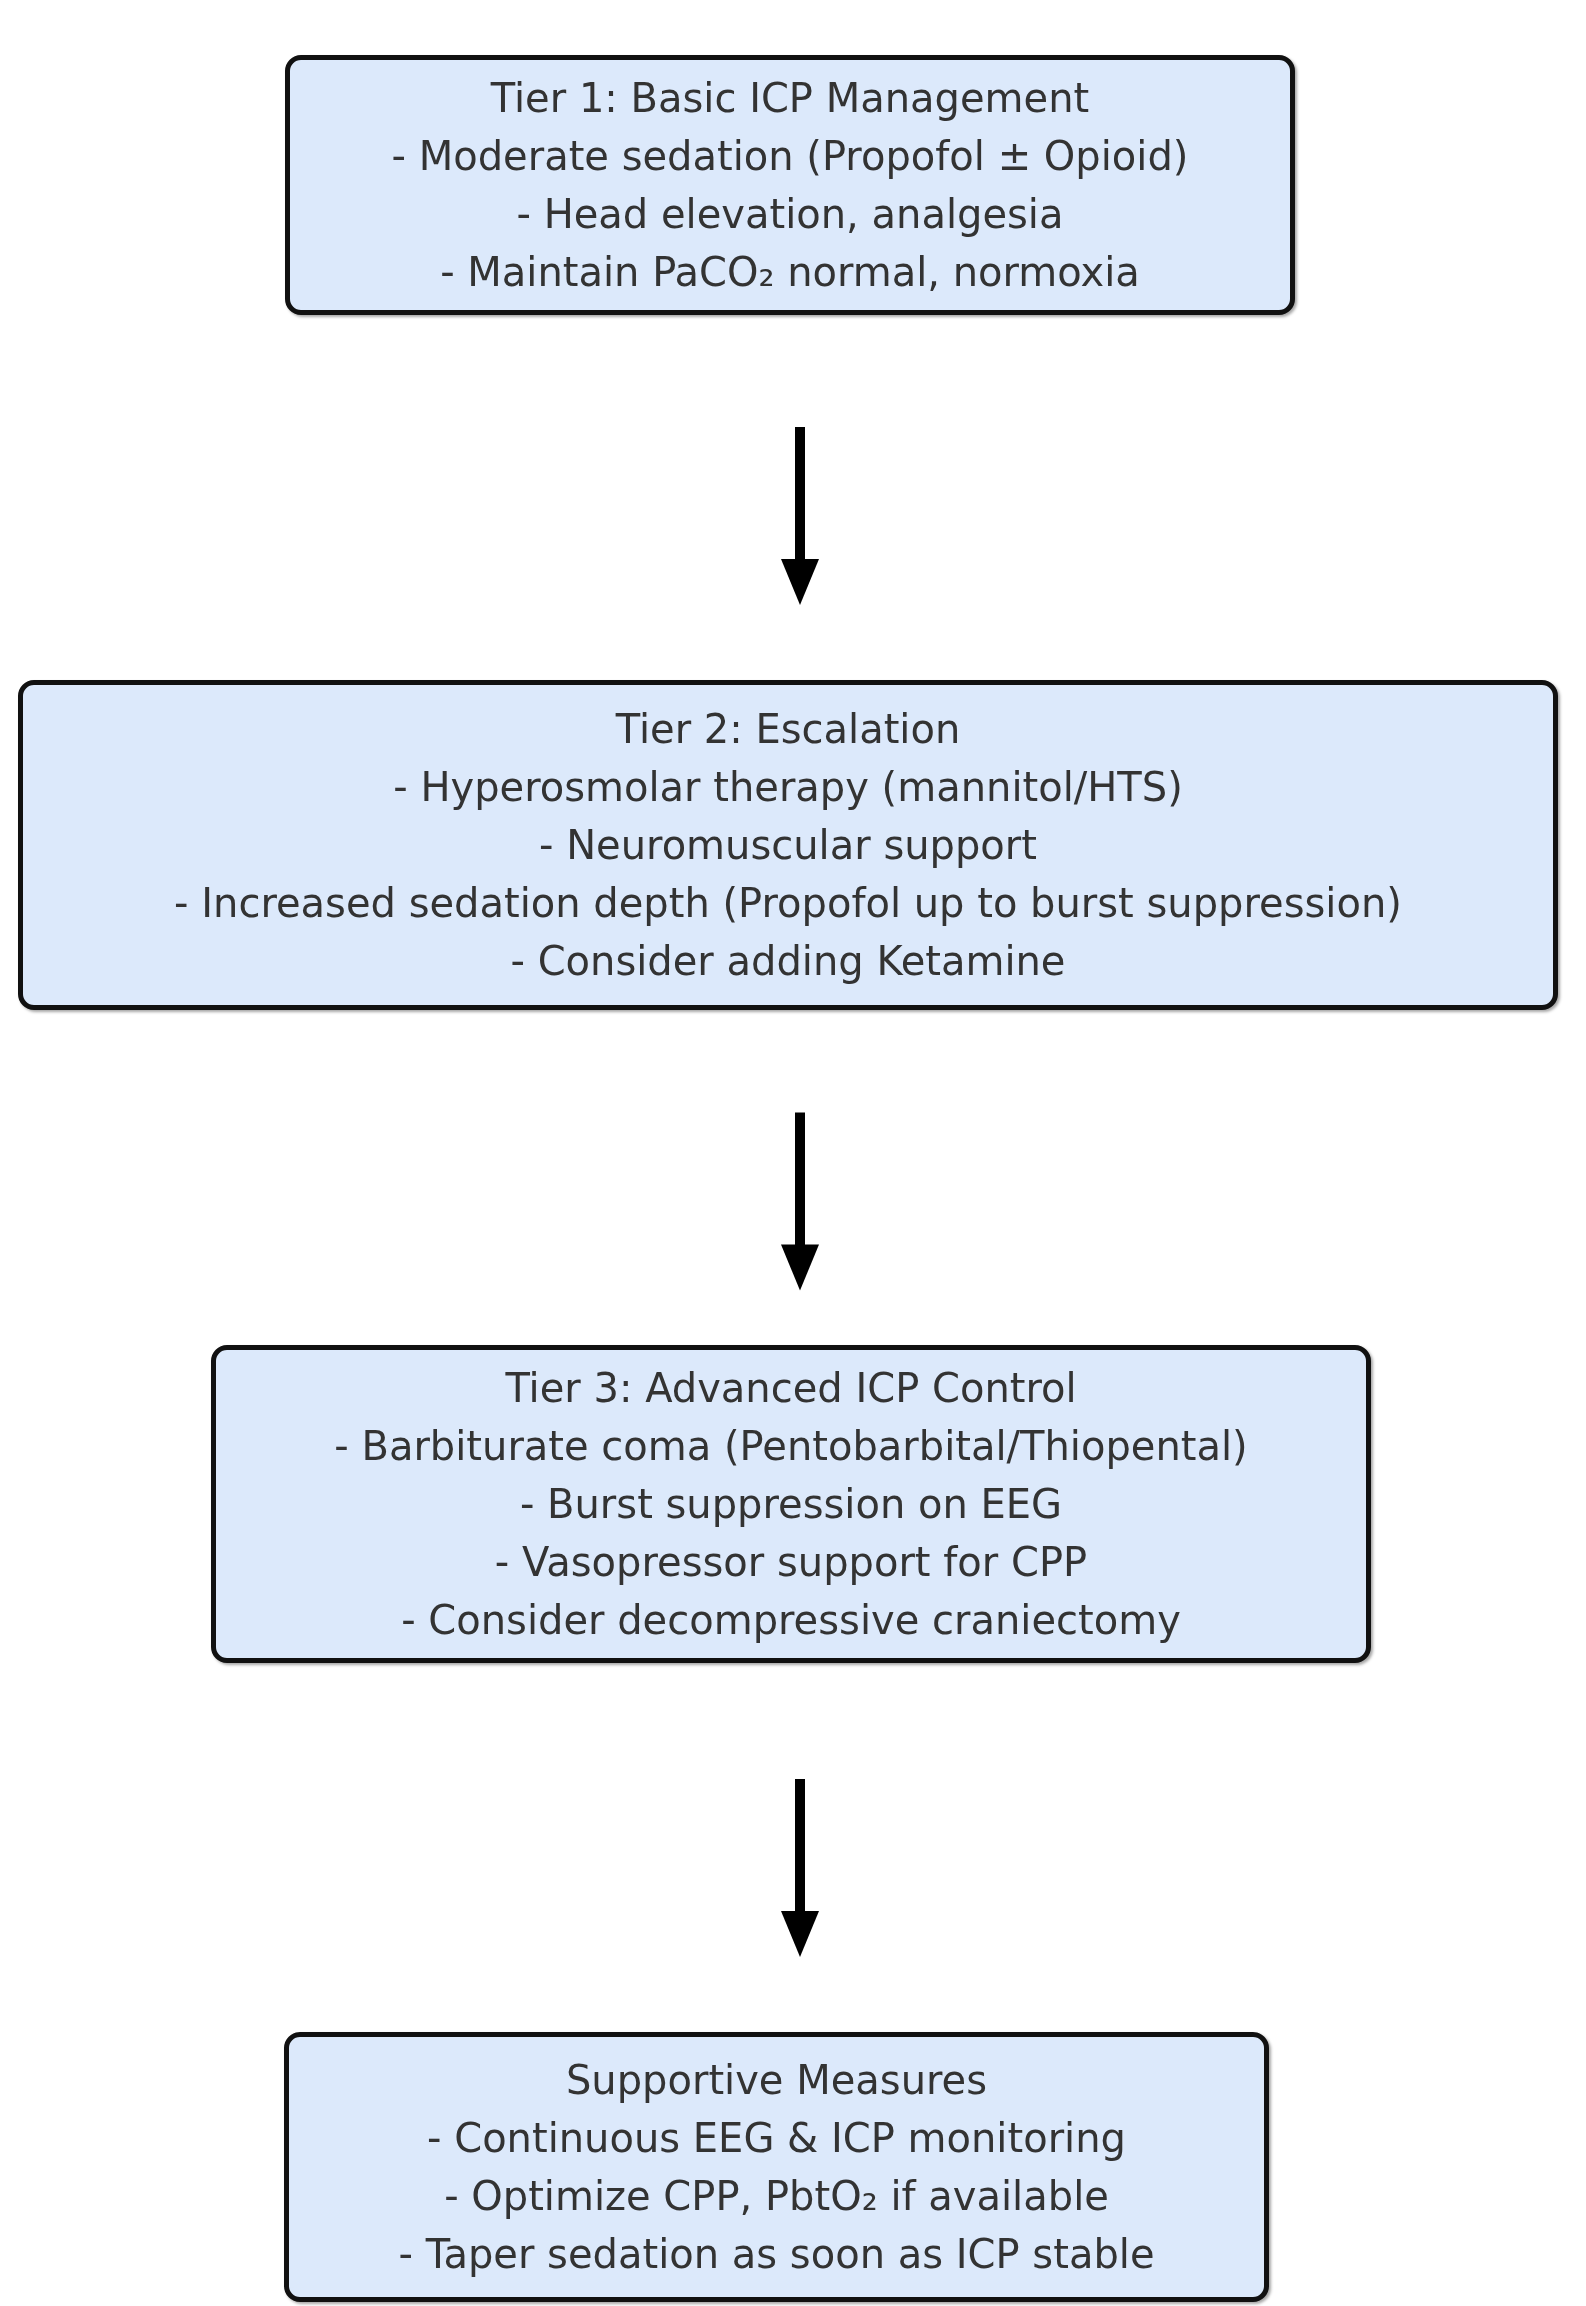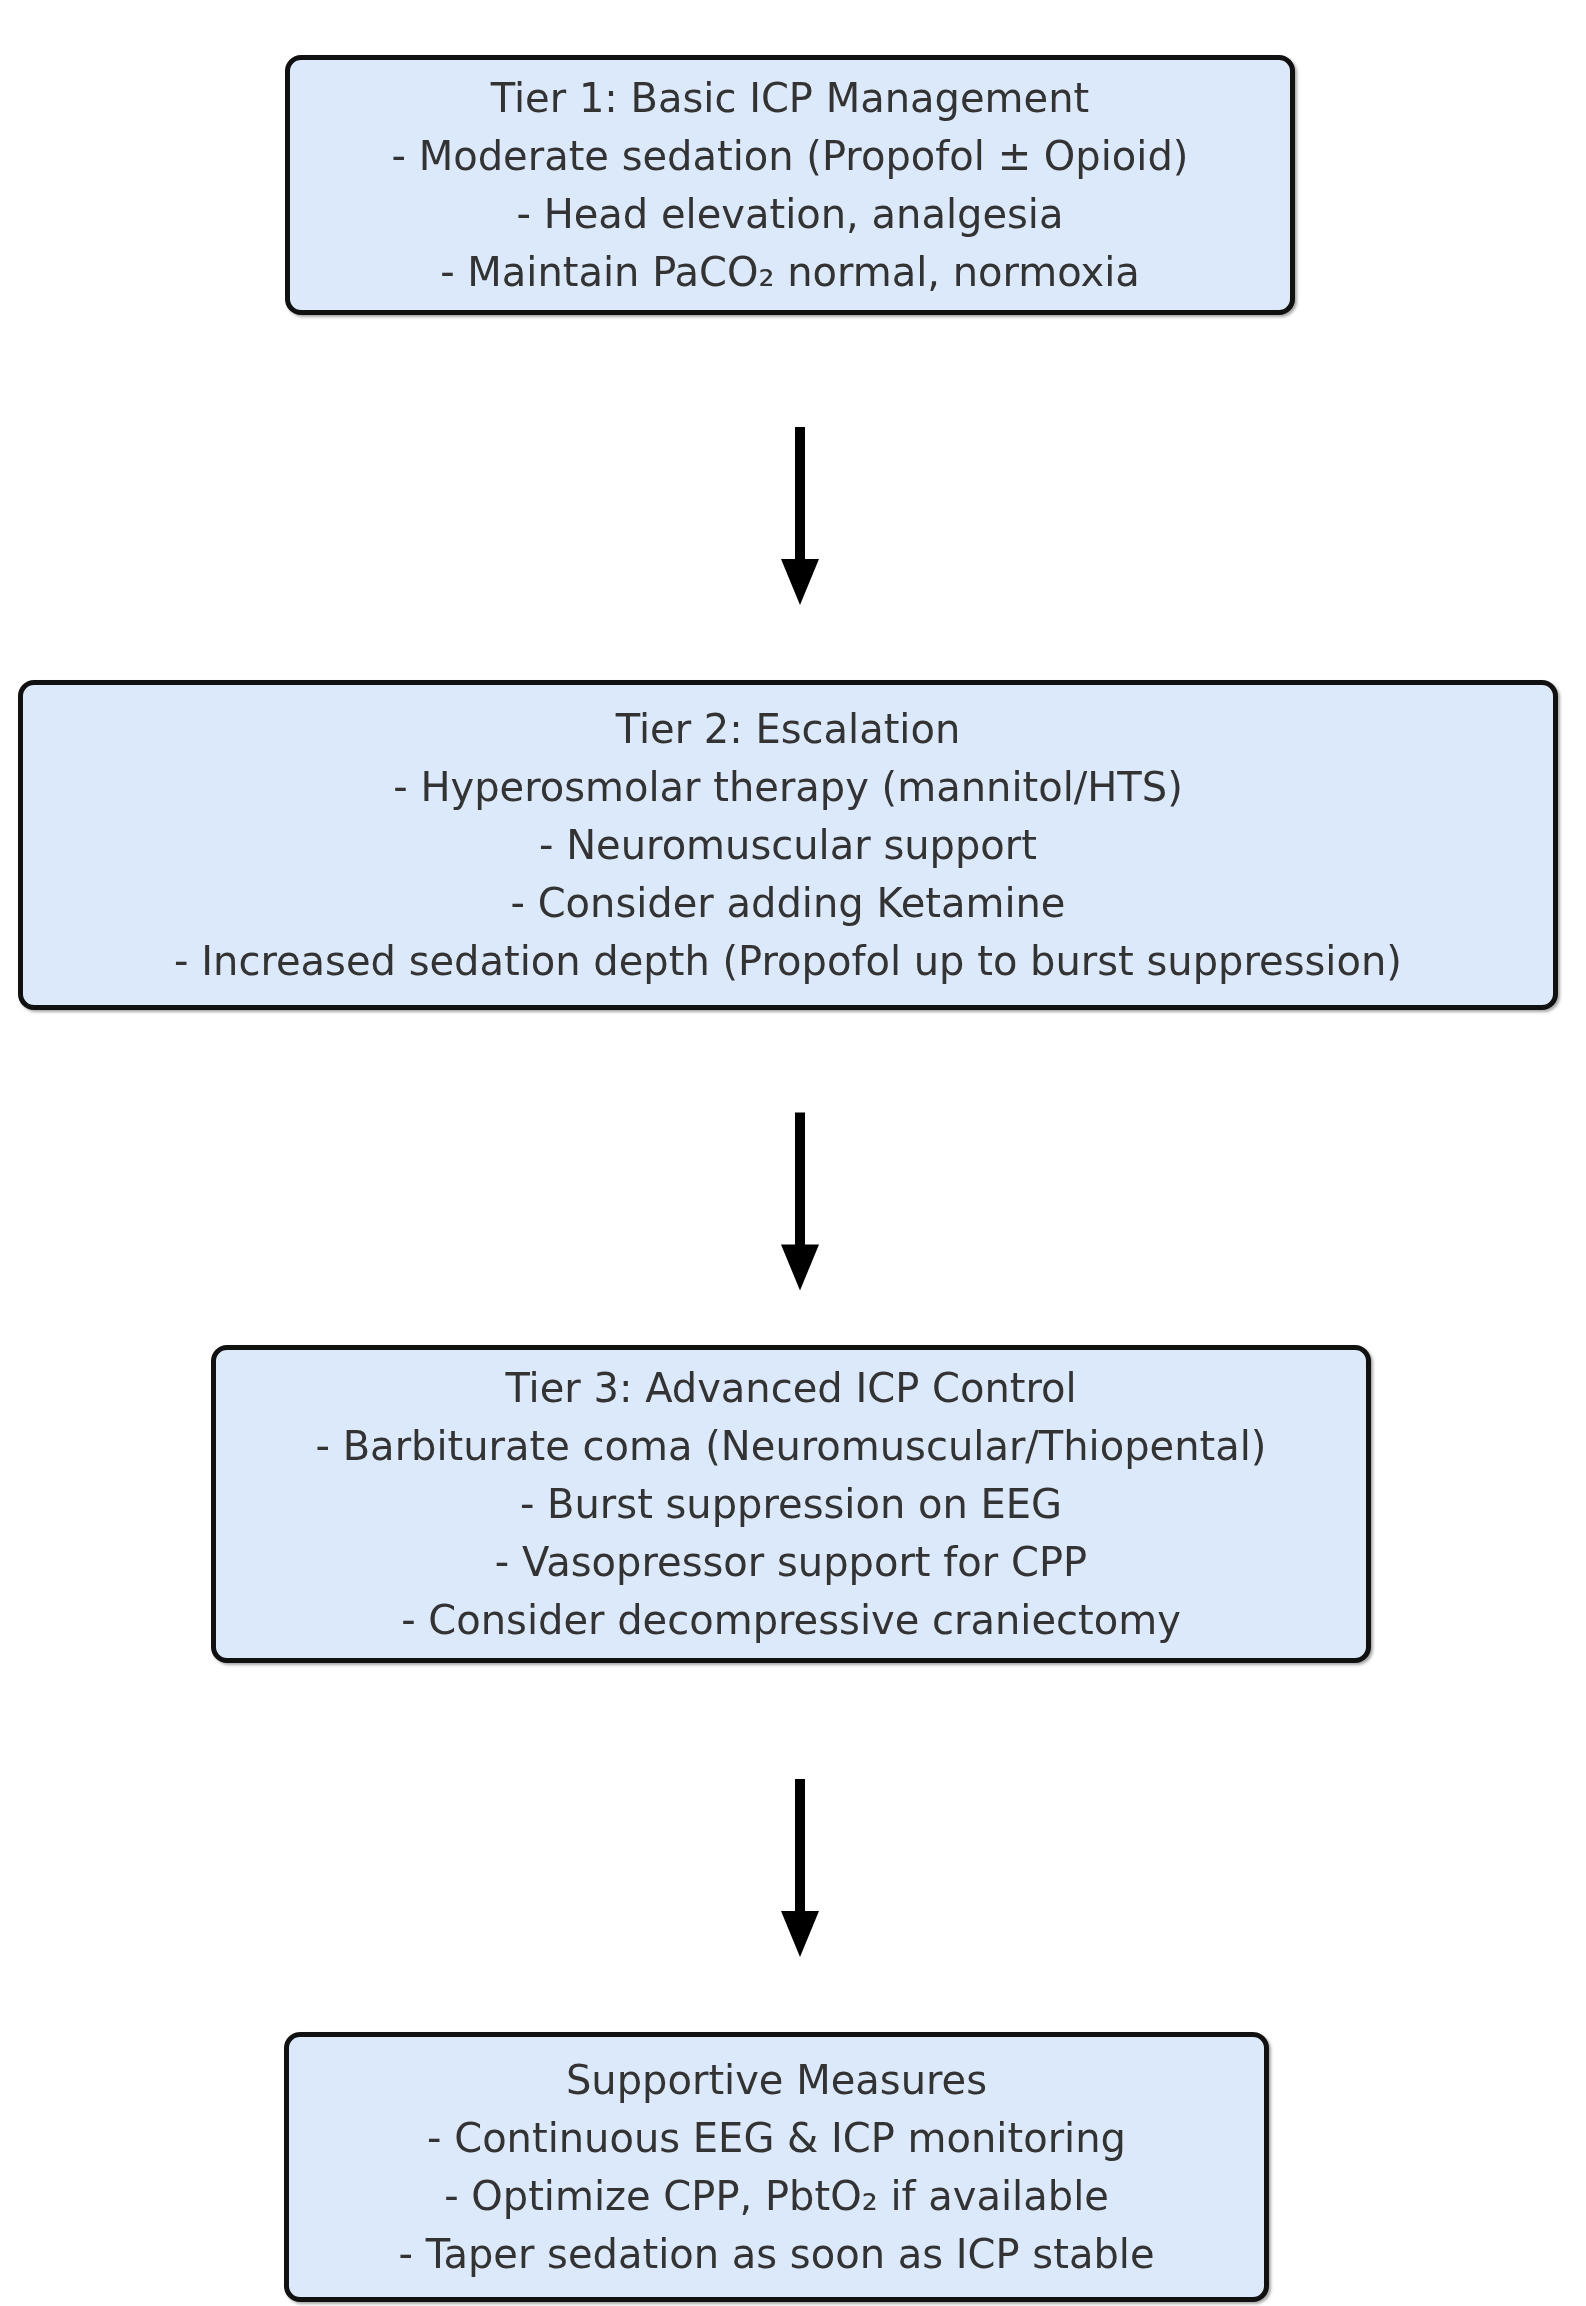--- a/index.html
+++ b/index.html
@@ -66,34 +66,34 @@
     <svg viewBox="0 0 44 180">
       <line x1="22" y1="2" x2="22" y2="140" stroke="#000000" stroke-width="10"></line>
       <polygon points="3,134 41,134 22,180" fill="#000000"></polygon>
     </svg>
   </div>
 
   <div class="node node2">
     <div class="line">Tier 2: Escalation</div>
     <div class="line">- Hyperosmolar therapy (mannitol/HTS)</div>
     <div class="line">- Neuromuscular support</div>
+    <div class="line">- Increased sedation depth (Propofol up to burst suppression)</div>
     <div class="line">- Consider adding Ketamine</div>
-    <div class="line">- Increased sedation depth (Propofol up to burst suppression)</div>
   </div>
 
   <div class="arrow arrow2">
     <svg viewBox="0 0 44 180">
       <line x1="22" y1="2" x2="22" y2="140" stroke="#000000" stroke-width="10"></line>
       <polygon points="3,134 41,134 22,180" fill="#000000"></polygon>
     </svg>
   </div>
 
   <div class="node node3">
     <div class="line">Tier 3: Advanced ICP Control</div>
-    <div class="line">- Barbiturate coma (Neuromuscular/Thiopental)</div>
+    <div class="line">- Barbiturate coma (Pentobarbital/Thiopental)</div>
     <div class="line">- Burst suppression on EEG</div>
     <div class="line">- Vasopressor support for CPP</div>
     <div class="line">- Consider decompressive craniectomy</div>
   </div>
 
   <div class="arrow arrow3">
     <svg viewBox="0 0 44 180">
       <line x1="22" y1="2" x2="22" y2="140" stroke="#000000" stroke-width="10"></line>
       <polygon points="3,134 41,134 22,180" fill="#000000"></polygon>
     </svg>

